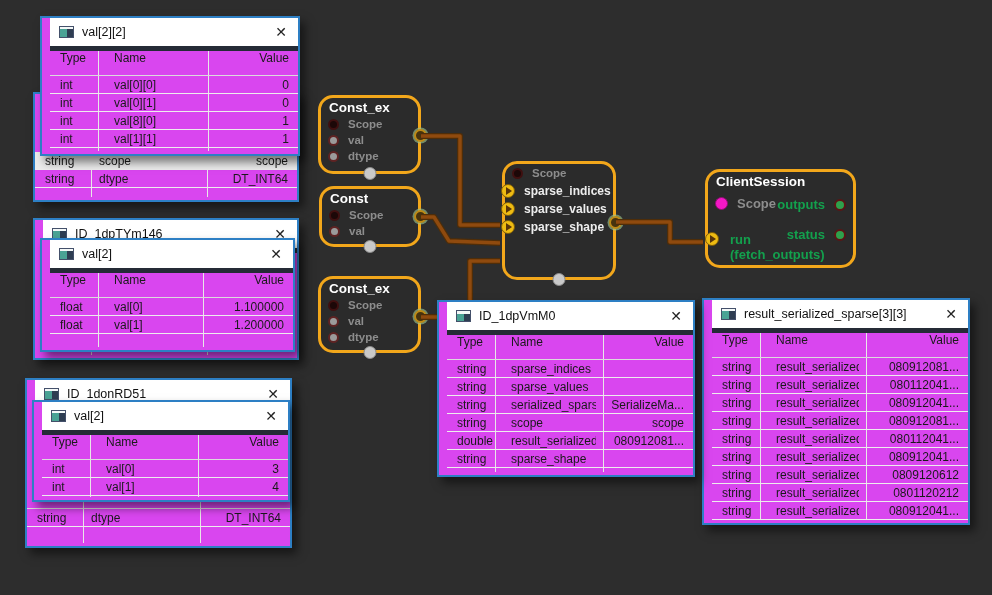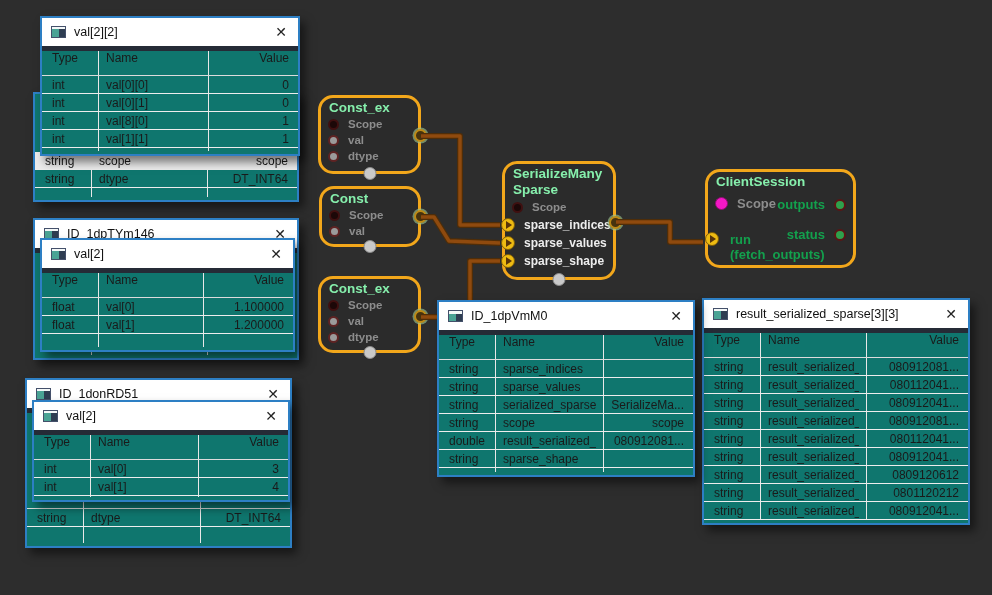--- a/index.html
+++ b/index.html
@@ -1,21 +1,21 @@
 <!DOCTYPE html>
 <html><head>
 <meta charset="utf-8">
 <style>
   html,body{margin:0;padding:0;background:#222;}
   #canvas{position:relative;width:992px;height:595px;background:#2d2d2d;overflow:hidden;
           font-family:"Liberation Sans",sans-serif;}
 
   
   .node{position:absolute;box-sizing:border-box;border:3px solid #f2a71b;border-radius:15px;background:rgba(40,40,40,.25);z-index:1;}
-  .ntitle{color:#86efac;font-weight:bold;font-size:13.5px;line-height:16px;padding:2px 0 0 8px;white-space:pre;}
+  .ntitle{color:#ffffff;font-weight:bold;font-size:13.5px;line-height:16px;padding:2px 0 0 8px;white-space:pre;}
   .prow{height:16px;display:flex;align-items:center;gap:9px;padding-left:7px;}
   .prow2{height:18px;display:flex;align-items:center;gap:9px;padding-left:7px;}
   .pdot{width:11px;height:11px;border-radius:50%;box-sizing:border-box;flex:none;}
   .pdot.scope{background:#1c0808;border:2px solid #3f1010;}
   .pdot.gray{background:#9b9b9b;border:2px solid #5e2323;}
   .pdot.magenta{background:#f318c5;border:1px solid #8f0e74;}
   .pdot.green{background:#2fa14c;border:2px solid #5a1515;}
   .pdot.yellow{width:14px;height:14px;background:#eebb12;border:1px solid #7a5a08;margin-left:-11px;
                display:flex;align-items:center;justify-content:center;}
   .pdot.yellow::after{content:"";border-left:6px solid #57340a;border-top:4px solid transparent;border-bottom:4px solid transparent;margin-left:2px;}
@@ -27,22 +27,22 @@
   .botdot{position:absolute;left:50%;bottom:-9px;transform:translateX(-50%);width:13px;height:13px;border-radius:50%;
           background:#c9c9c9;border:1px solid #8a8a8a;box-sizing:border-box;}
   #wires{position:absolute;left:0;top:0;z-index:2;pointer-events:none;}
   .wireOut{stroke:#4e2d09;stroke-width:6;fill:none;stroke-linejoin:round;}
   .wireIn{stroke:#8f4a0e;stroke-width:3.5;fill:none;stroke-linejoin:round;}
 
   
   .cs-abs{position:absolute;display:flex;align-items:center;gap:9px;}
 
   
-  .win{position:absolute;box-sizing:border-box;background:#0f766e;border:2px solid #2d7fc4;
-       box-shadow:5px 6px 9px rgba(0,0,0,.5);color:#1a1a1a;}
+  .win{position:absolute;box-sizing:border-box;background:#d946ef;border:2px solid #2d7fc4;
+       box-shadow:5px 6px 9px rgba(0,0,0,.5);color:#1a1a1a;padding-left:8px;}
   .tbar{height:28px;display:flex;align-items:center;gap:8px;padding:0 9px;border-bottom:5px solid #252b36;background:#fff;}
   .ticon{width:15px;height:12px;flex:none;border:1px solid #44506a;box-sizing:border-box;
          background:linear-gradient(180deg,#f4f8f8 0 25%,transparent 25%),linear-gradient(90deg,#4aa395 0 55%,#2e3d52 55%);}
   .ttitle{flex:1;font-size:12.5px;color:#111;white-space:nowrap;overflow:hidden;}
   .tclose{font-size:14px;color:#222;line-height:14px;padding:0 2px;cursor:default;}
   .thead{display:flex;height:24px;font-size:12px;border-bottom:1px solid #dcdcdc;position:relative;z-index:1;}
   .rows{position:relative;z-index:1;}
   .trow{display:flex;align-items:center;height:17px;font-size:12px;border-bottom:1px solid #ededed;}
   .tc0{width:54px;padding-left:10px;flex:none;box-sizing:border-box;}
   .tc1{flex:1;padding-left:10px;white-space:nowrap;overflow:hidden;}
@@ -115,22 +115,20 @@
       </div>
     <div class="prow">
         <span class="pdot gray"></span>
         <span class="plabel">dtype</span>
       </div>
     <span class="outport" style="top:31px;"></span>
     <span class="botdot"></span>
   </div>
 
   <div class="node" style="left:502px;top:161px;width:114px;height:119px;">
-    <div class="ntitle"><span>SerializeMany</span>
-<span>Sparse</span></div>
     <div class="prow2">
         <span class="pdot scope"></span>
         <span class="plabel">Scope</span>
       </div>
     <div class="prow2">
         <span class="pdot yellow"></span>
         <span class="plabel white">sparse_indices</span>
       </div>
     <div class="prow2">
         <span class="pdot yellow"></span>

